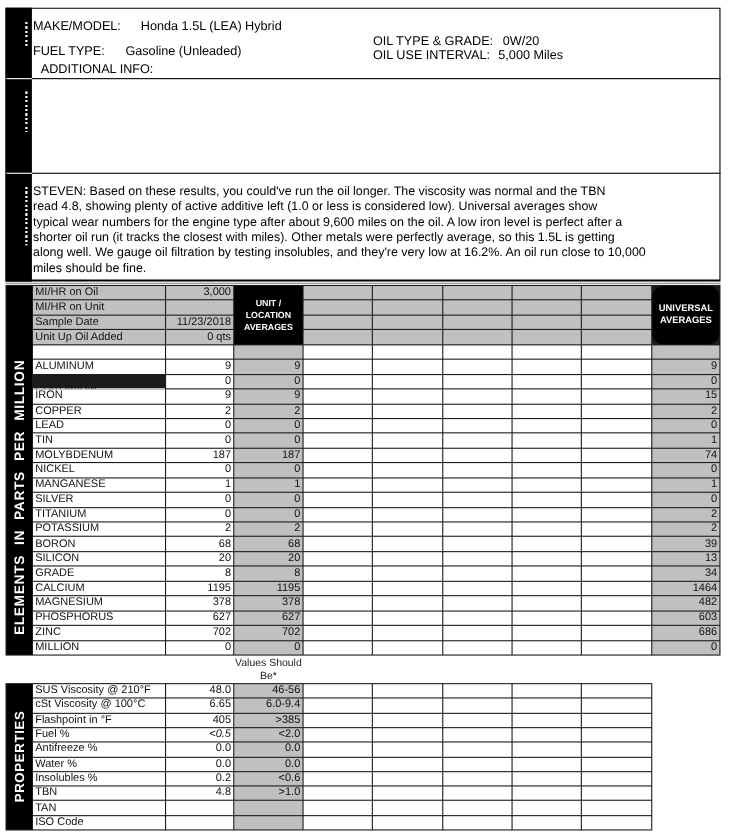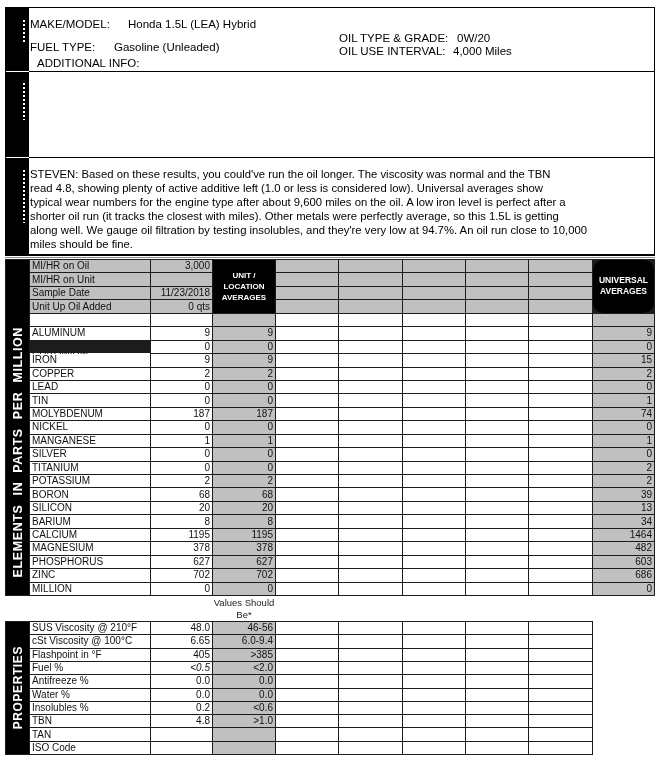--- a/index.html
+++ b/index.html
@@ -83,30 +83,30 @@
 <div class="abs subline"></div>
 
 <span class="abs info" style="left:30px;top:18px;">MAKE/MODEL:</span>
 <span class="abs info" style="left:128px;top:18px;">Honda 1.5L (LEA) Hybrid</span>
 <span class="abs info" style="left:30px;top:41px;">FUEL TYPE:</span>
 <span class="abs info" style="left:114px;top:41px;">Gasoline (Unleaded)</span>
 <span class="abs info" style="left:37px;top:57px;">ADDITIONAL INFO:</span>
 <span class="abs info" style="left:339px;top:32px;">OIL TYPE &amp; GRADE:</span>
 <span class="abs info" style="left:457px;top:32px;">0W/20</span>
 <span class="abs info" style="left:339px;top:45px;">OIL USE INTERVAL:</span>
-<span class="abs info" style="left:453px;top:45px;">4,000 Miles</span>
+<span class="abs info" style="left:453px;top:45px;">5,000 Miles</span>
 
 <div class="abs" style="left:29px;top:72px;width:625px;height:85px;"></div>
 
 <div class="abs" style="left:0;top:0;">
   <div class="abs comment-line" style="top:168px;">STEVEN:  Based on these results, you could've run the oil longer. The viscosity was normal and the TBN</div>
   <div class="abs comment-line" style="top:181.9px;">read 4.8, showing plenty of active additive left (1.0 or less is considered low). Universal averages show</div>
   <div class="abs comment-line" style="top:195.8px;">typical wear numbers for the engine type after about 9,600 miles on the oil. A low iron level is perfect after a</div>
   <div class="abs comment-line" style="top:209.7px;">shorter oil run (it tracks the closest with miles). Other metals were perfectly average, so this 1.5L is getting</div>
-  <div class="abs comment-line" style="top:223.6px;">along well. We gauge oil filtration by testing insolubles, and they're very low at 94.7%. An oil run close to 10,000</div>
+  <div class="abs comment-line" style="top:223.6px;">along well. We gauge oil filtration by testing insolubles, and they're very low at 16.2%. An oil run close to 10,000</div>
   <div class="abs comment-line" style="top:237.5px;">miles should be fine.</div>
 </div>
 
 <div class="abs grid elements-grid" id="elements-grid">
   <div class="bar" style="grid-column:1;grid-row:1 / span 25;">
     <div class="vlabel" style="top:62px;bottom:12px;">
       <span>ELEMENTS IN PARTS PER MILLION</span>
     </div>
   </div>
   <div class="hdr" style="grid-column:4;grid-row:1 / span 4;">UNIT / LOCATION AVERAGES</div>
@@ -267,21 +267,21 @@
     <div class="cell gray num" style="grid-area: 18 / 10;">39</div>
     <div class="cell lbl" style="grid-area: 19 / 2;">SILICON</div>
     <div class="cell num" style="grid-area: 19 / 3;">20</div>
     <div class="cell gray num" style="grid-area: 19 / 4;">20</div>
     <div class="cell " style="grid-area: 19 / 5;"></div>
     <div class="cell " style="grid-area: 19 / 6;"></div>
     <div class="cell " style="grid-area: 19 / 7;"></div>
     <div class="cell " style="grid-area: 19 / 8;"></div>
     <div class="cell " style="grid-area: 19 / 9;"></div>
     <div class="cell gray num" style="grid-area: 19 / 10;">13</div>
-    <div class="cell lbl" style="grid-area: 20 / 2;">BARIUM</div>
+    <div class="cell lbl" style="grid-area: 20 / 2;">GRADE</div>
     <div class="cell num" style="grid-area: 20 / 3;">8</div>
     <div class="cell gray num" style="grid-area: 20 / 4;">8</div>
     <div class="cell " style="grid-area: 20 / 5;"></div>
     <div class="cell " style="grid-area: 20 / 6;"></div>
     <div class="cell " style="grid-area: 20 / 7;"></div>
     <div class="cell " style="grid-area: 20 / 8;"></div>
     <div class="cell " style="grid-area: 20 / 9;"></div>
     <div class="cell gray num" style="grid-area: 20 / 10;">34</div>
     <div class="cell lbl" style="grid-area: 21 / 2;">CALCIUM</div>
     <div class="cell num" style="grid-area: 21 / 3;">1195</div>

